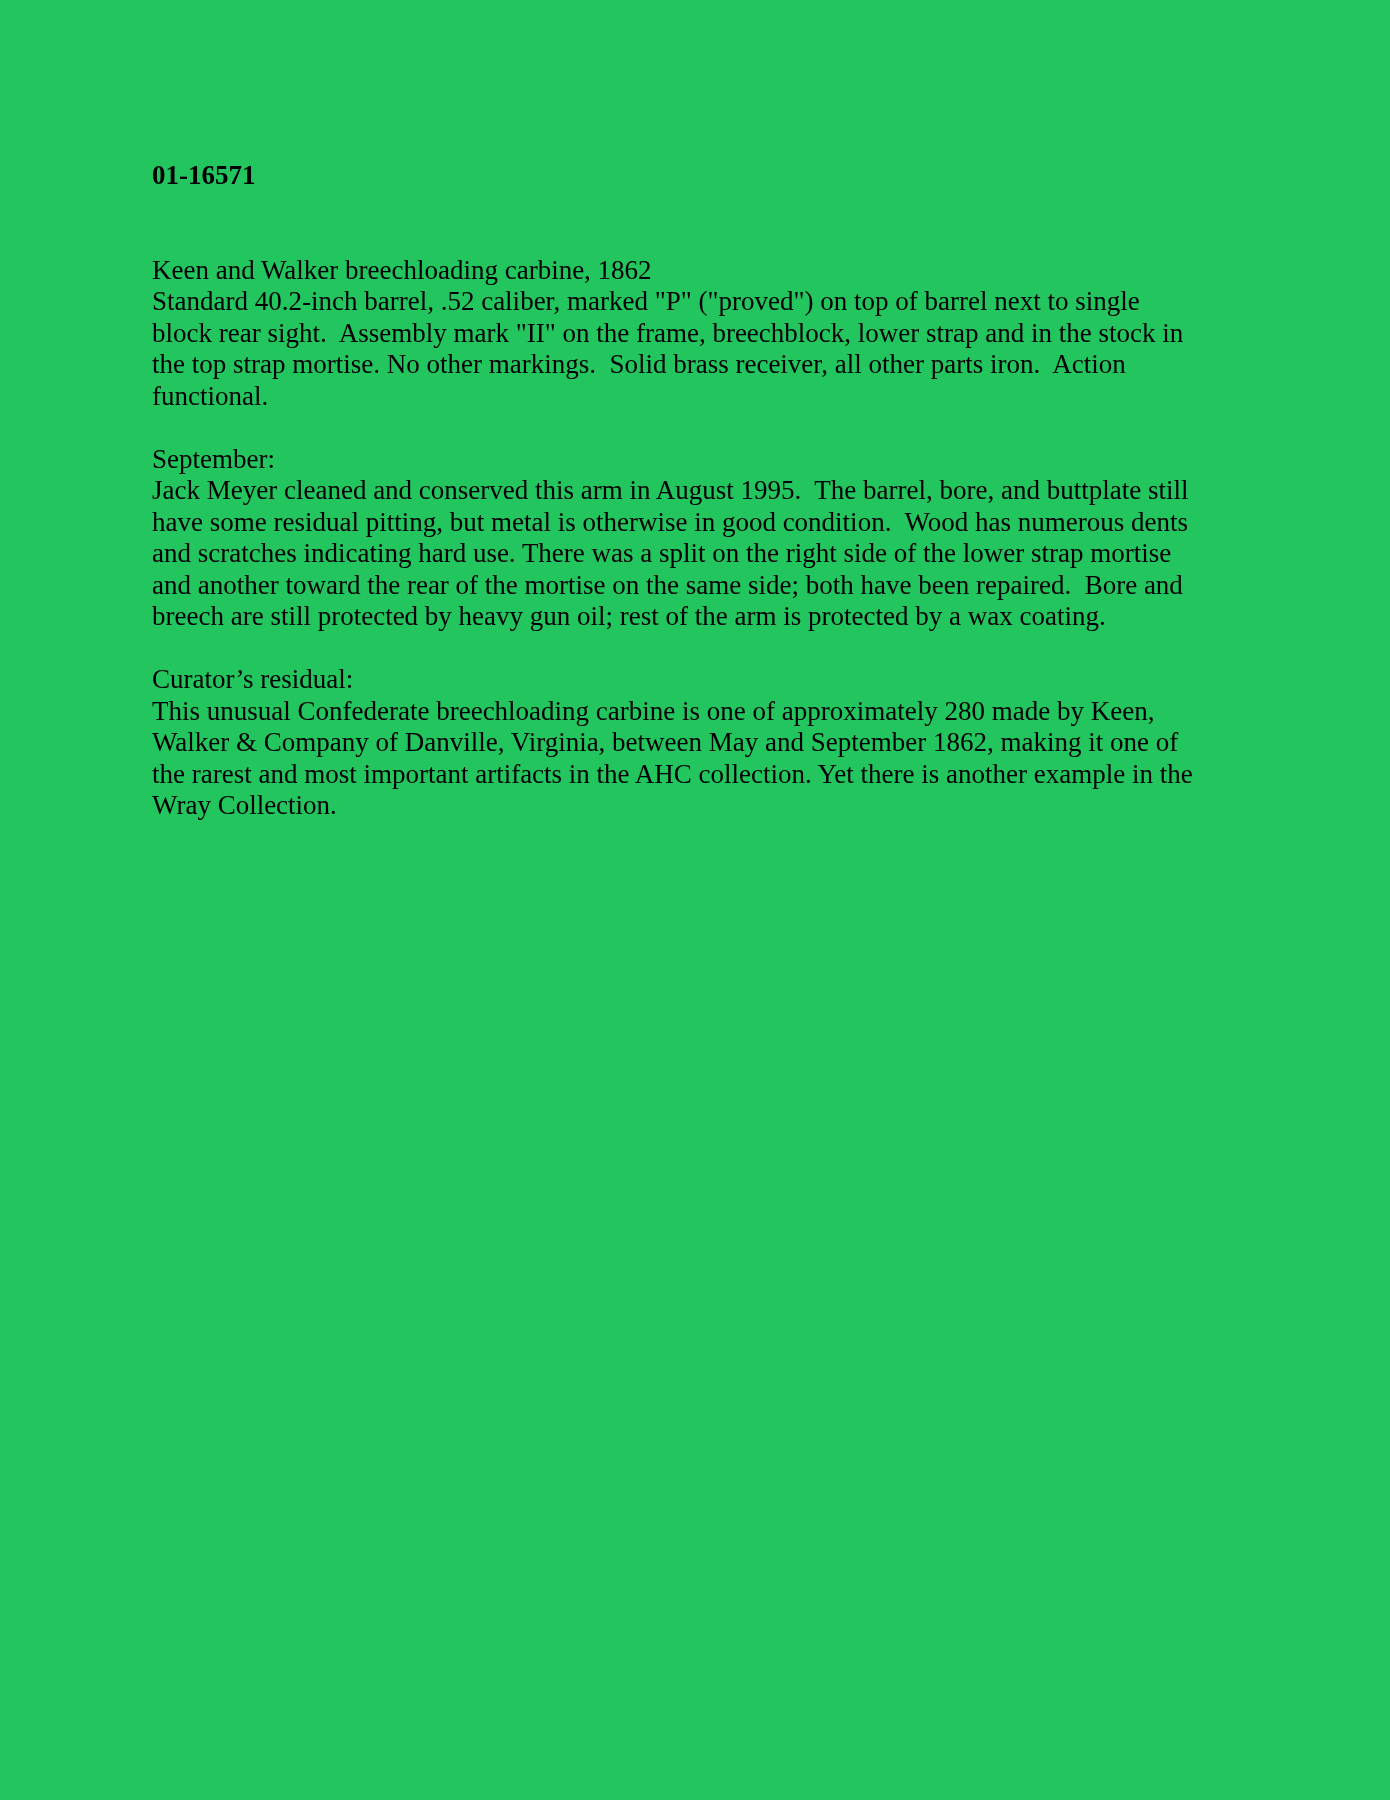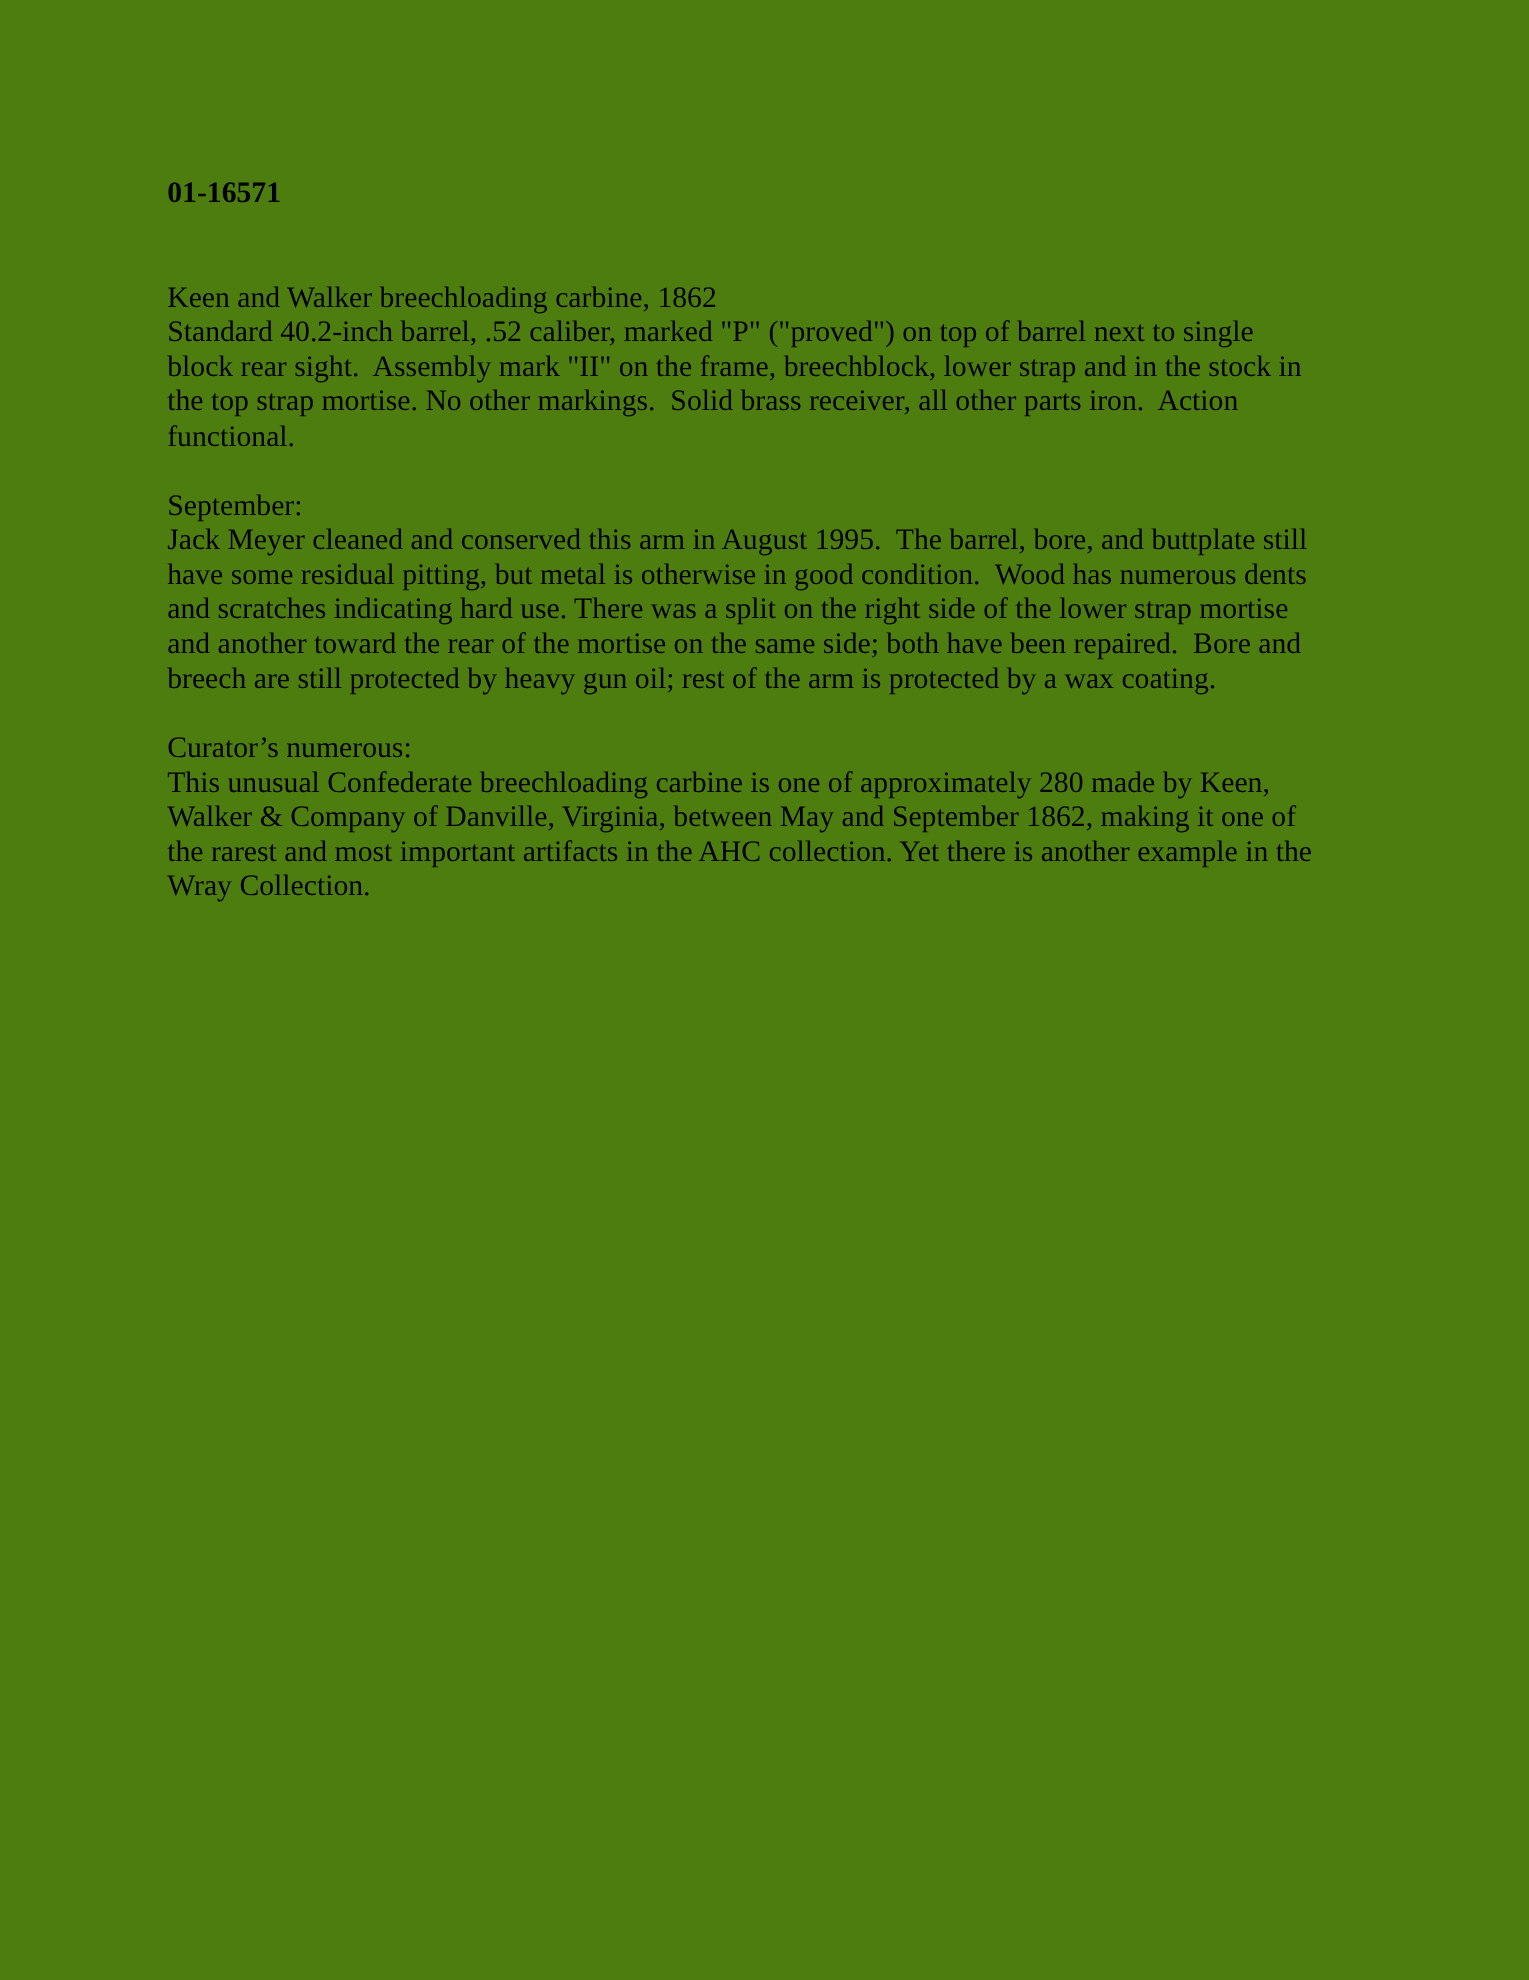--- a/index.html
+++ b/index.html
@@ -5,21 +5,21 @@
   html, body {
     margin: 0;
     padding: 0;
     background: #ffffff;
   }
   .page {
     position: relative;
     box-sizing: border-box;
     width: 1390px;
     height: 1800px;
-    background: #4d7c0f;
+    background: #22c55e;
     color: #000000;
     font-family: "Liberation Serif", "DejaVu Serif", serif;
     font-size: 27px;
     line-height: 31.5px;
     padding: 160px 140px 0 152px;
     overflow: hidden;
   }
   .docnum {
     font-weight: bold;
     margin: 0;
@@ -63,20 +63,20 @@
     <p class="section-body">Jack Meyer cleaned and conserved this arm in August 1995.  The barrel, bore, and buttplate still
 have some residual pitting, but metal is otherwise in good condition.  Wood has numerous dents
 and scratches indicating hard use. There was a split on the right side of the lower strap mortise
 and another toward the rear of the mortise on the same side; both have been repaired.  Bore and
 breech are still protected by heavy gun oil; rest of the arm is protected by a wax coating.</p>
   </section>
 
   <div class="spacer-1"></div>
 
   <section>
-    <h2 class="section-heading">Curator’s numerous:</h2>
+    <h2 class="section-heading">Curator’s residual:</h2>
     <p class="section-body">This unusual Confederate breechloading carbine is one of approximately 280 made by Keen,
 Walker &amp; Company of Danville, Virginia, between May and September 1862, making it one of
 the rarest and most important artifacts in the AHC collection. Yet there is another example in the
 Wray Collection.</p>
   </section>
 
 </div>
 
 </body></html>

